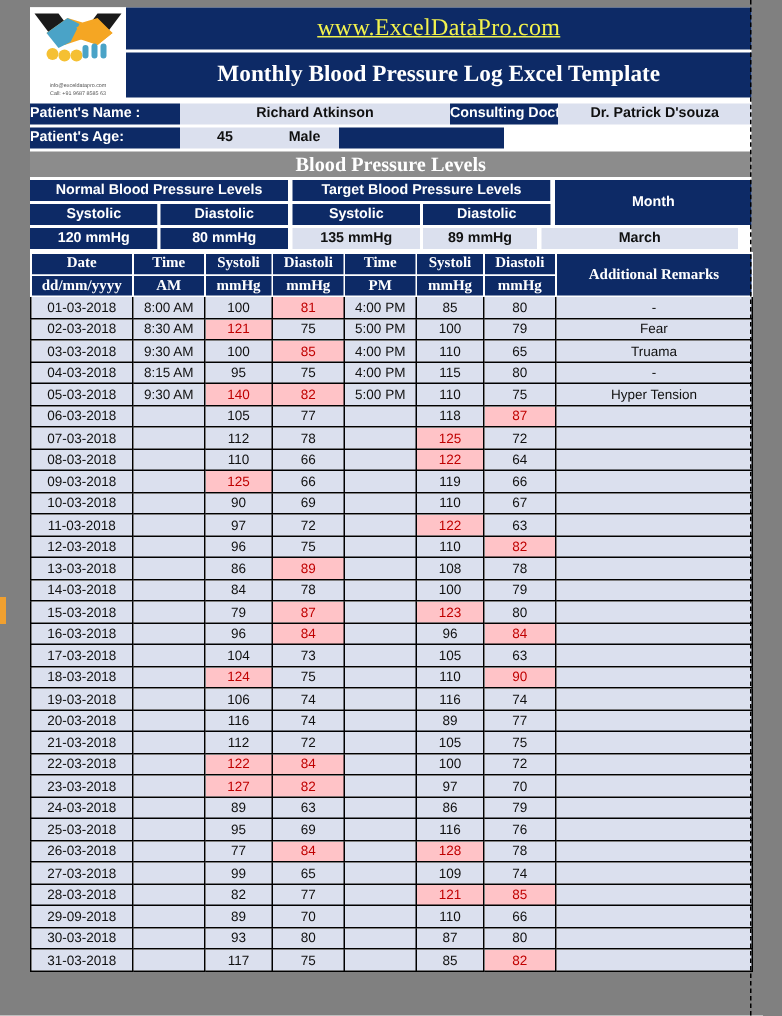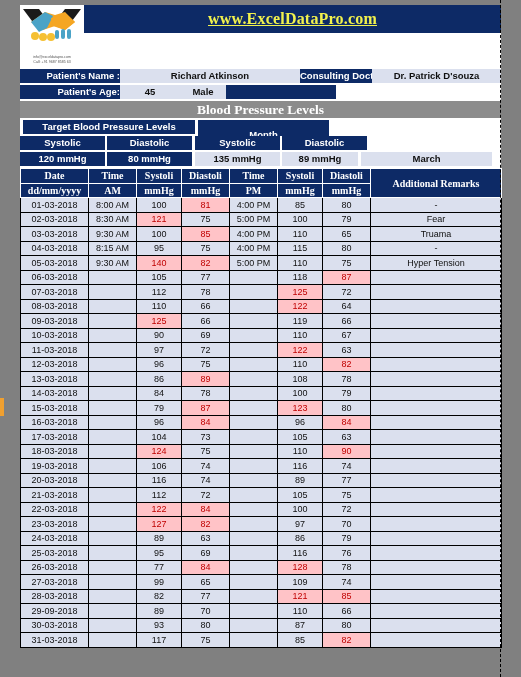--- a/index.html
+++ b/index.html
@@ -35,21 +35,21 @@
     position:absolute;left:0;bottom:1px;width:62px;
     font-size:3.6px;line-height:5px;color:#555;text-align:center;
     font-family:"Liberation Sans", sans-serif;
   }
   .hdrright{flex:1;display:flex;flex-direction:column;}
   .band-url{
     background:#0d2a66;height:28px;display:flex;align-items:center;justify-content:center;
     margin-bottom:2px;
   }
   .band-url span{
-    color:#f2f24d;font-family:"Liberation Serif",serif;font-weight:bold;font-size:16px;
+    color:#f2f24d;font-family:"Liberation Serif",serif;font-weight:normal;font-size:16px;
     text-decoration:underline;letter-spacing:.2px;
   }
   .band-title{
     background:#0d2a66;height:30px;display:flex;align-items:center;justify-content:center;
   }
   .band-title span{
     color:#ffffff;font-family:"Liberation Serif",serif;font-weight:bold;font-size:15.5px;
   }
 
   
@@ -62,21 +62,21 @@
   .lightcell{background:#dbe0ee;color:#101010;}
 
   
   .pi{margin-top:2px;}
   .pirow{display:flex;height:14px;margin-bottom:2px;}
   .pirow>div{
     font-size:9.5px;font-weight:bold;line-height:14px;
     font-family:"Liberation Sans", sans-serif;
     overflow:hidden;white-space:nowrap;
   }
-  .lbl{text-align:right;}
+  .lbl{text-align:left;}
   .val{text-align:center;}
 
   
   .bp{margin-top:2px;}
   .bprow{display:flex;height:14px;margin-bottom:2px;}
   .bprow>div{
     font-size:9.5px;font-weight:bold;line-height:14px;text-align:center;
     font-family:"Liberation Sans", sans-serif;overflow:hidden;white-space:nowrap;
   }
   .monthcell{
@@ -129,20 +129,23 @@
       </svg>
       <div class="contact">
         <div>info@exceldatapro.com</div>
         <div>Call: +91 9687 8585 63</div>
       </div>
     </div>
     <div class="hdrright">
       <div class="band-url">
         <span>www.ExcelDataPro.com</span>
       </div>
+      <div class="band-title">
+        <span>Monthly Blood Pressure Log Excel Template</span>
+      </div>
     </div>
   </div>
 
 
   <div class="pi">
     <div class="pirow">
       <div class="navy lbl" style="width:100px">Patient's Name :</div>
       <div class="lightcell val" style="width:180px">Richard Atkinson</div>
       <div class="navy lbl" style="width:72px">Consulting Doctor:</div>
       <div class="lightcell val" style="width:129px">Dr. Patrick D'souza</div>
@@ -152,20 +155,21 @@
       <div class="lightcell val" style="width:60px">45</div>
       <div class="lightcell val" style="width:46px">Male</div>
       <div class="navy" style="width:110px"></div>
     </div>
   </div>
 
   <div class="graybar">Blood Pressure Levels</div>
 
   <div class="bp">
     <div class="bprow">
+      <div class="navy" style="width:172px">Normal Blood Pressure Levels</div>
       <div style="width:3px;background:#fff"></div>
       <div class="navy" style="width:172px">Target Blood Pressure Levels</div>
       <div style="width:3px;background:#fff"></div>
       <div class="navy monthcell" style="width:131px;line-height:30px;height:30px">Month</div>
     </div>
     <div class="bprow">
       <div class="navy" style="width:85px">Systolic</div>
       <div style="width:2px;background:#fff"></div>
       <div class="navy" style="width:85px">Diastolic</div>
       <div style="width:3px;background:#fff"></div>

